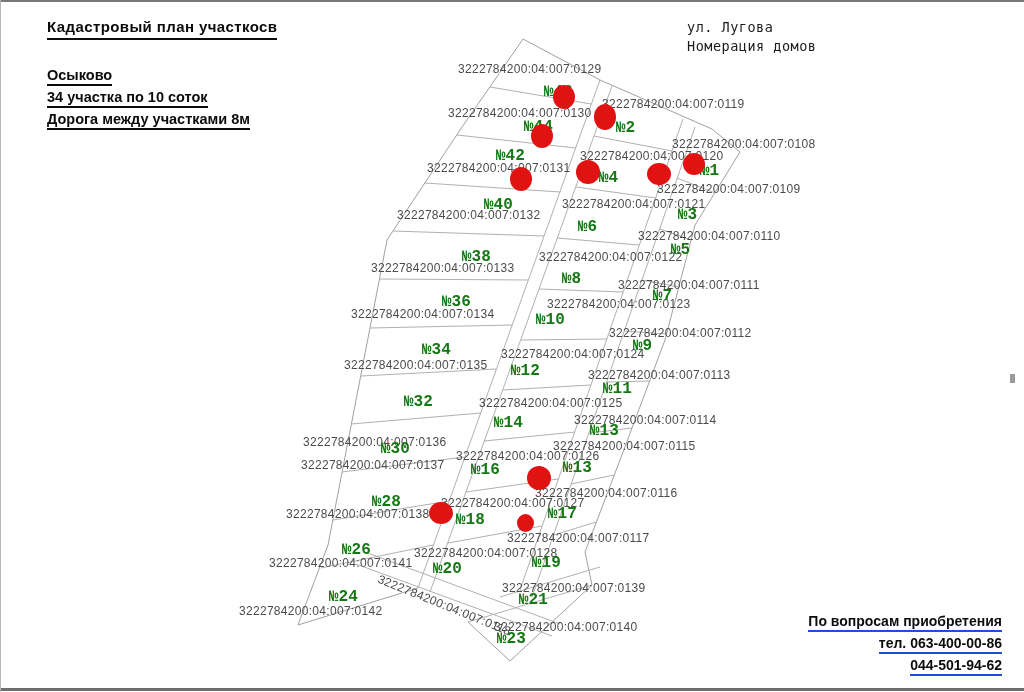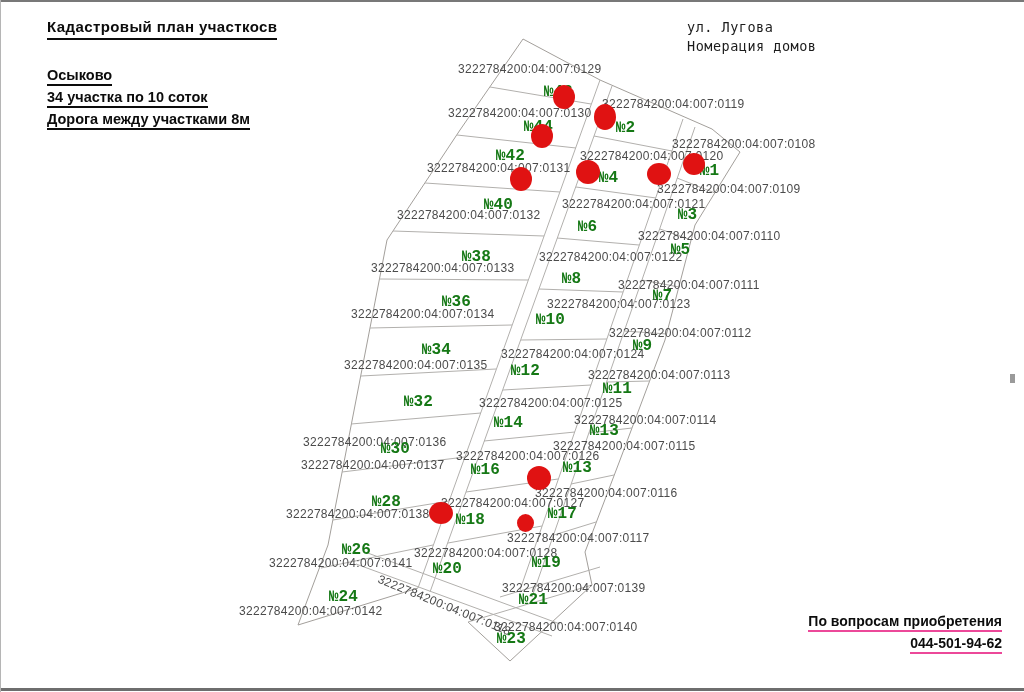--- a/index.html
+++ b/index.html
@@ -22,21 +22,21 @@
                     border-bottom:2px solid #0c0c0c;padding-bottom:1px;}
 
   
   #street-note{position:absolute;left:687px;top:18px;color:#1c1c1c;
                font-family:"DejaVu Sans Mono",monospace;font-size:13.5px;line-height:19px;letter-spacing:.5px;}
 
   
   #contact{position:absolute;right:22px;top:612px;text-align:right;color:#0c0c0c;}
   #contact div{margin-bottom:2px;}
   #contact span{display:inline-block;font-size:14px;font-weight:bold;
-                border-bottom:2px solid #ec4899;padding-bottom:1px;}
+                border-bottom:2px solid #1d4ed8;padding-bottom:1px;}
 
   
   #map{position:absolute;left:0;top:0;width:1024px;height:692px;}
   #parcel-lines{position:absolute;left:0;top:0;}
   #parcel-lines path{fill:none;stroke:#b2b0ad;stroke-width:1;}
   #parcel-lines path.outer{stroke:#a39f9b;}
   .cad{position:absolute;font-family:"Liberation Sans",sans-serif;font-size:12px;color:var(--cad);
        letter-spacing:.3px;white-space:nowrap;transform-origin:left top;}
   .plot{position:absolute;font-family:"Liberation Mono",monospace;font-weight:bold;font-size:16px;
         color:var(--plot);white-space:nowrap;}
@@ -61,20 +61,21 @@
     </div>
   </div>
 
   <div id="street-note">
     <div>ул. Лугова</div>
     <div>Номерация домов</div>
   </div>
 
   <div id="contact">
     <div><span>По вопросам приобретения</span></div>
+    <div><span>тел. 063-400-00-86</span></div>
     <div><span>044-501-94-62</span></div>
   </div>
 
   <div id="map">
     <svg id="parcel-lines" width="1024" height="692" viewBox="0 0 1024 692" xmlns="http://www.w3.org/2000/svg">
 
       <path class="outer" d="M523,39 L600,80 L712,129 L740,152"></path>
       <path class="outer" d="M523,39 L460,130 L387,240 L328,545 L298,625"></path>
       <path class="outer" d="M298,625 L418,588"></path>
       <path class="outer" d="M740,152 L695,225 L665,340 L620,460 L585,552 L592,585 L510,661"></path>

